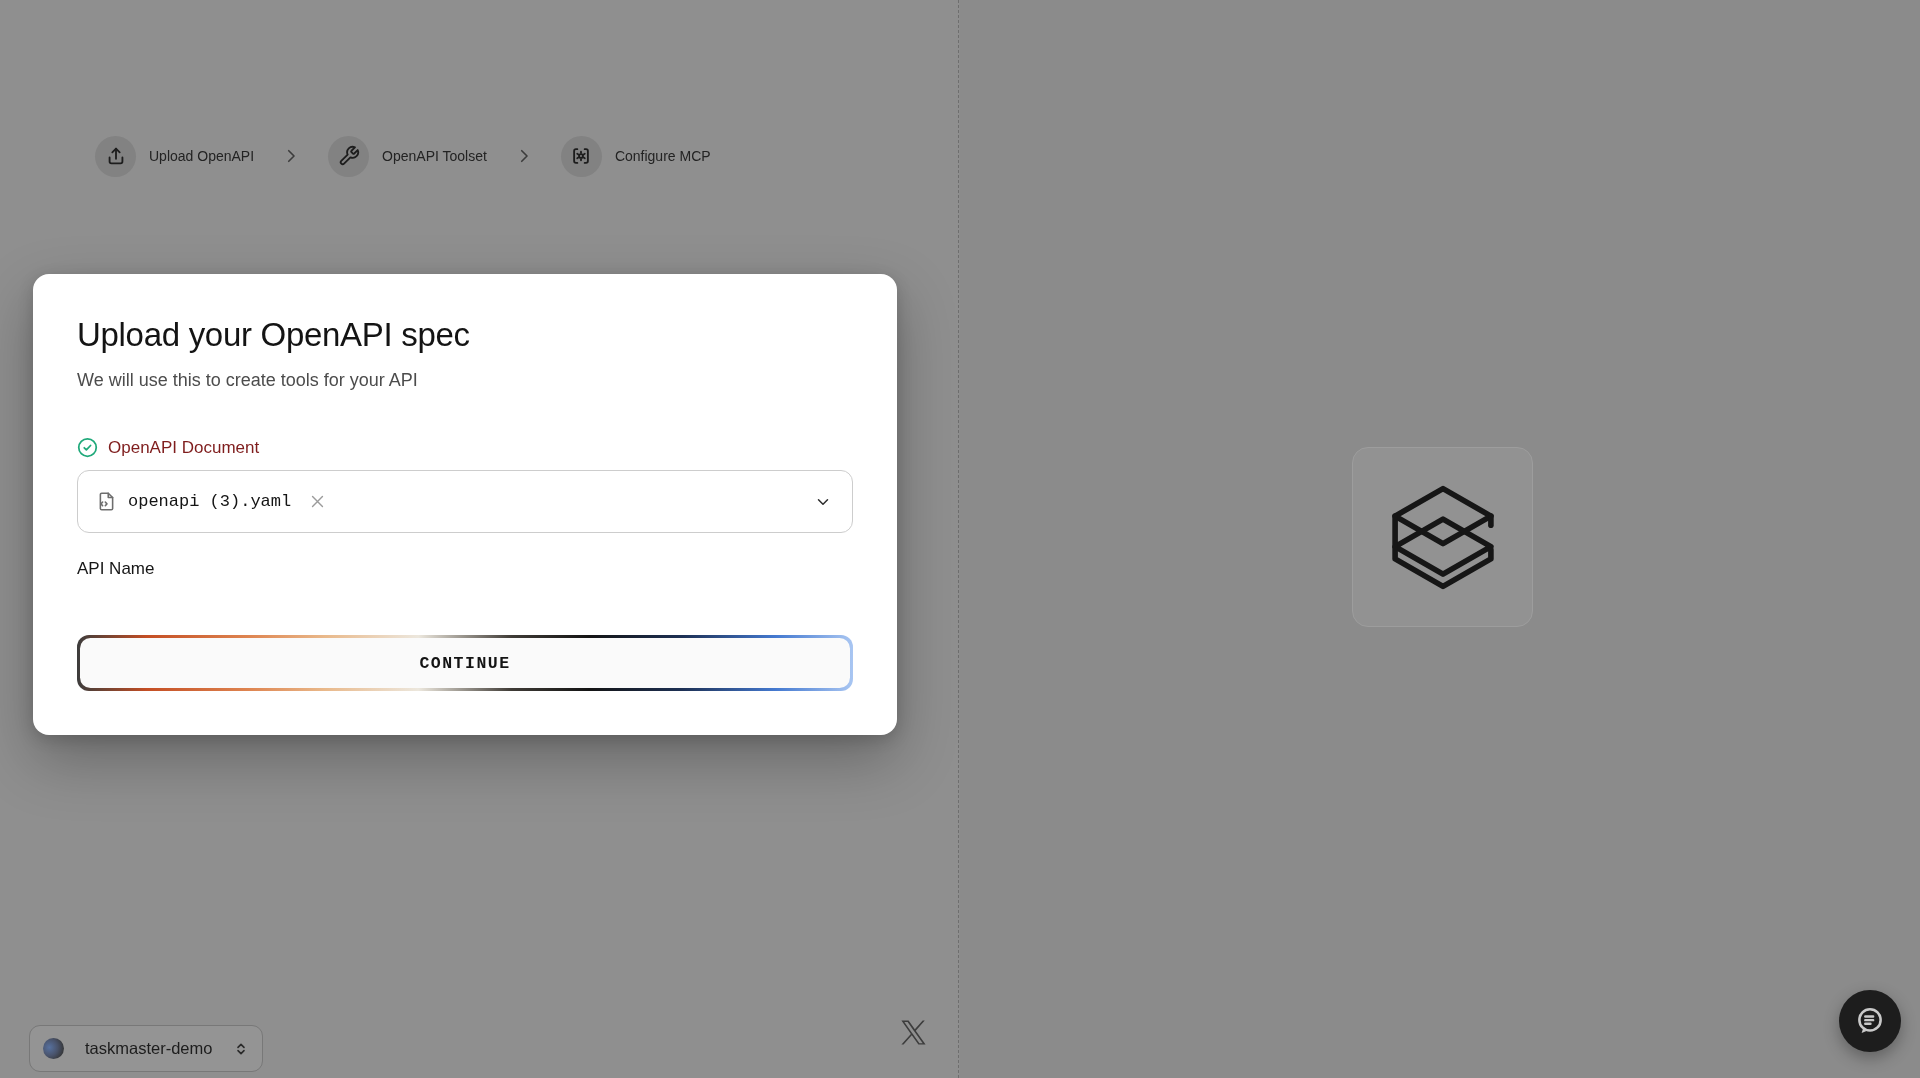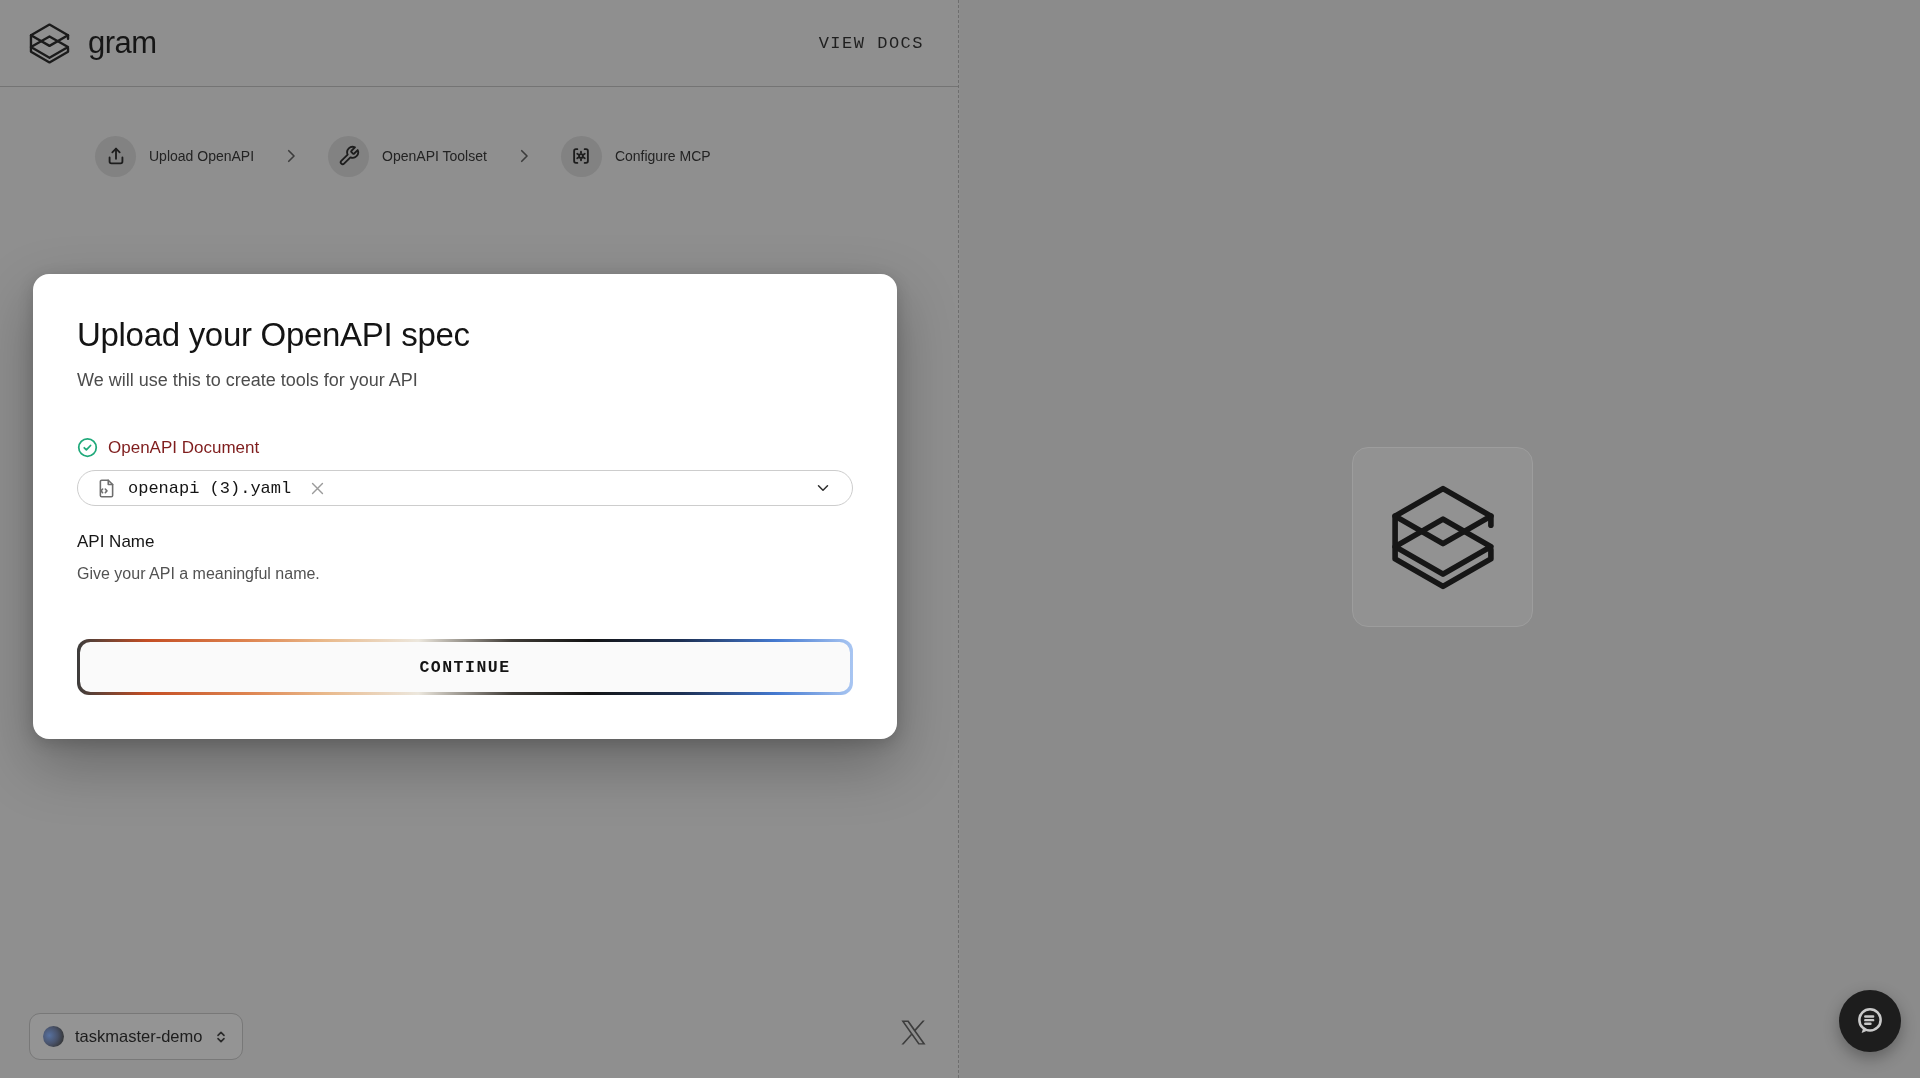--- a/index.html
+++ b/index.html
@@ -33,44 +33,44 @@
   .card { position:absolute; left:33px; top:274px; width:864px; border-radius:16px;
     background:#ffffff; padding:42px 44px 44px 44px;
     box-shadow:0 24px 60px rgba(0,0,0,.28), 0 4px 16px rgba(0,0,0,.16); }
   .card-title { font-size:33px; font-weight:500; color:#141414; letter-spacing:-0.3px; }
   .card-subtitle { margin-top:16px; font-size:18px; color:#4c4c4c; }
 
   .section-label-row { margin-top:46px; display:flex; align-items:center; gap:10px; }
   .check-icon { width:21px; height:21px; }
   .section-label { font-size:17px; color:#7f1d1d; }
 
-  .select-box { margin-top:12px; height:36px; border:1px solid #cdcdcd; border-radius:20px;
+  .select-box { margin-top:12px; height:63px; border:1px solid #cdcdcd; border-radius:12px;
     background:#fff; display:flex; align-items:center; padding:0 20px 0 18px; gap:11px; cursor:pointer; }
   .file-icon { width:21px; height:21px; color:#6e6e6e; flex:0 0 auto; }
   .file-name { font-family:"Liberation Mono","DejaVu Sans Mono",monospace; font-size:17px; color:#141414; }
   .remove-file { width:17px; height:17px; color:#9b9b9b; margin-left:7px; cursor:pointer; flex:0 0 auto; }
   .select-chevron { margin-left:auto; width:18px; height:18px; color:#2c2c2c; }
 
   .field-label { margin-top:26px; font-size:17px; color:#161616; }
   .text-input { margin-top:10px; width:100%; height:48px; border:1px solid #cdcdcd;
     border-radius:12px; padding:0 17px; font-size:17px; color:#141414;
     font-family:"Liberation Sans",sans-serif; outline:none; background:#fff; }
   .helper-text { margin-top:13px; font-size:16px; color:#525252; }
 
   .continue-wrap { margin-top:56px; border-radius:12px; padding:3px;
     background:linear-gradient(90deg,#3c3c3c 0%,#c44e24 9%,#de8450 22%,#e9b98b 32%,
       #ece7dd 44%,#3f3b36 56%,#141414 66%,#1d3054 78%,#4479d0 90%,#a9c6f2 100%); }
   .continue-btn { width:100%; height:50px; border:none; border-radius:10.5px; background:#fafafa;
     font-family:"Liberation Mono","DejaVu Sans Mono",monospace; font-size:16.5px; font-weight:600;
     letter-spacing:1.5px; color:#141414; cursor:pointer; }
 
   
-  .project-pill { position:absolute; left:29px; bottom:18px; height:47px;
+  .project-pill { position:absolute; left:29px; bottom:6px; height:47px;
     border:1px solid #787878; border-radius:11px; background:rgba(255,255,255,0.05);
-    display:flex; align-items:center; gap:11px; padding:0 13px 0 13px; cursor:pointer; }
+    display:flex; align-items:center; gap:21px; padding:0 13px 0 13px; cursor:pointer; }
   .project-avatar { width:21px; height:21px; border-radius:50%;
     background:radial-gradient(circle at 30% 45%, #57719f 0%, #49536b 45%, #383a3e 75%); }
   .project-name { font-size:16.5px; color:#1d1d1d; }
   .pill-chevrons { width:16px; height:16px; color:#2a2a2a; }
 
   .x-logo { position:absolute; left:899px; top:1018px; width:29px; height:29px; color:#3d3d3d; }
 
   
   .right-panel { position:absolute; left:960px; top:0; width:960px; height:1078px; background:#8b8b8b; }
   .preview-tile { position:absolute; left:392px; top:447px; width:181px; height:180px;
@@ -83,32 +83,20 @@
     justify-content:center; box-shadow:0 6px 16px rgba(0,0,0,.3); }
   .chat-fab svg { width:34px; height:34px; }
 </style>
 </head>
 <body>
 
 <div class="app">
 
   <div class="left-panel">
 
-    <div class="header">
-      <div class="brand">
-        <svg class="brand-logo" viewBox="0 0 104 104" fill="none" stroke="currentColor" stroke-width="6" stroke-linejoin="round" stroke-linecap="round">
-          <path d="M52 4 L99 31 L52 58 L5 31 Z"></path>
-          <path d="M52 34 L99 61 L52 88 L5 61 Z"></path>
-          <path d="M5 31 L5 73 L52 100 L99 73 L99 64"></path>
-          <path d="M99 31 L99 40"></path>
-        </svg>
-        <span class="brand-name">gram</span>
-      </div>
-      <button class="view-docs">VIEW DOCS</button>
-    </div>
 
     <div class="stepper">
       <div class="step">
         <span class="step-circle">
           <svg viewBox="0 0 24 24" fill="none" stroke="currentColor" stroke-width="2" stroke-linecap="round" stroke-linejoin="round">
             <path d="M5 13.5v4.5a2 2 0 0 0 2 2h10a2 2 0 0 0 2-2v-4.5"></path>
             <path d="M12 15V4"></path>
               <path d="M8 8l4-4 4 4"></path>
           </svg>
         </span>
@@ -167,21 +155,20 @@
         <span class="file-name">openapi (3).yaml</span>
         <svg class="remove-file" viewBox="0 0 24 24" fill="none" stroke="currentColor" stroke-width="2" stroke-linecap="round">
           <path d="M5 5l14 14M19 5L5 19"></path>
         </svg>
         <svg class="select-chevron" viewBox="0 0 24 24" fill="none" stroke="currentColor" stroke-width="2" stroke-linecap="round" stroke-linejoin="round">
           <path d="M6 9l6 6 6-6"></path>
         </svg>
       </div>
 
       <div class="field-label">API Name</div>
-      <div class="helper-text">Give your API a meaningful name.</div>
 
       <div class="continue-wrap">
         <button class="continue-btn">CONTINUE</button>
       </div>
     </div>
 
     <div class="project-pill">
       <span class="project-avatar"></span>
       <span class="project-name">taskmaster-demo</span>
       <svg class="pill-chevrons" viewBox="0 0 24 24" fill="none" stroke="currentColor" stroke-width="2.4" stroke-linecap="round" stroke-linejoin="round">

